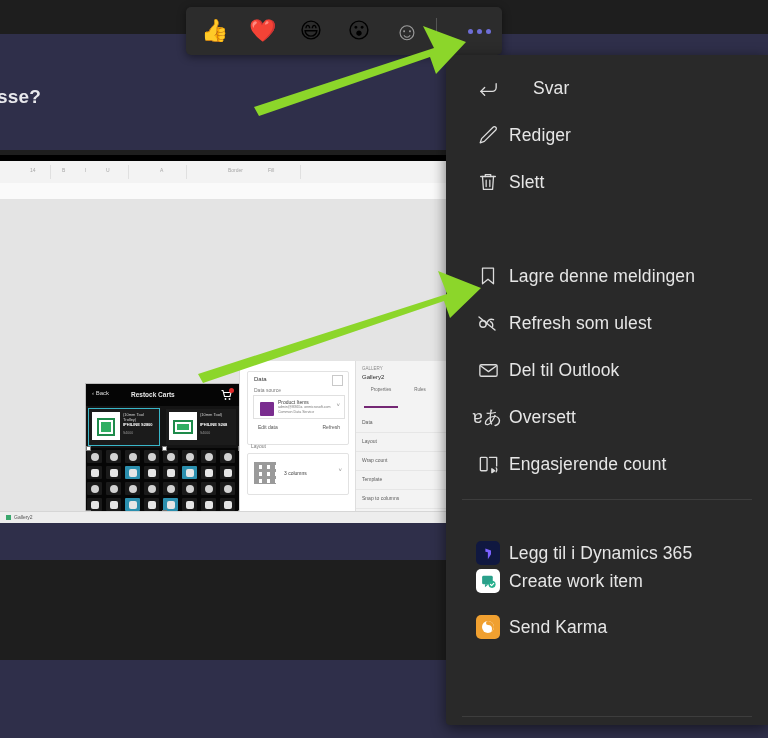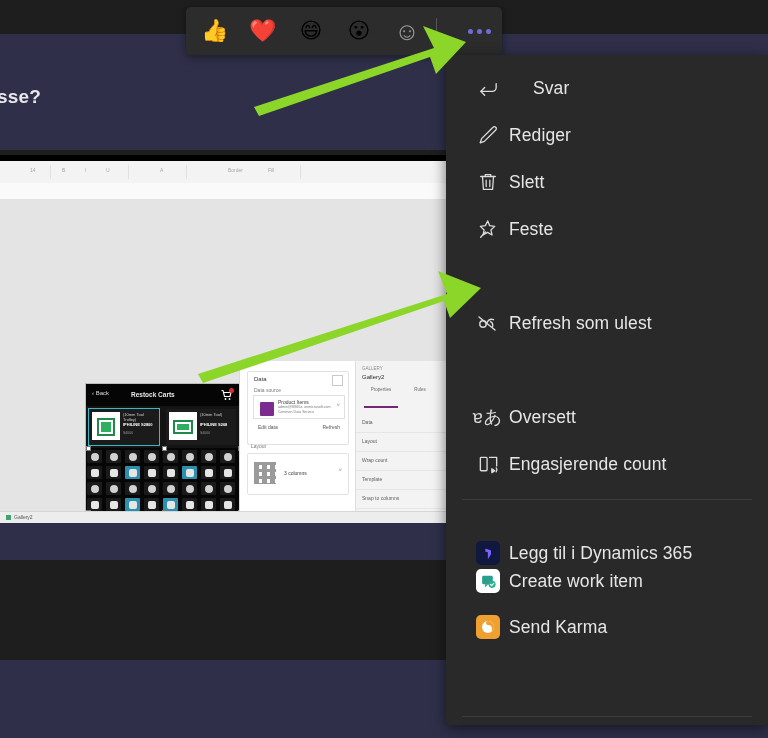--- a/index.html
+++ b/index.html
@@ -441,43 +441,51 @@
       <svg width="22" height="22" viewBox="0 0 24 24" fill="none" stroke="#dcdcdc" stroke-width="1.4" stroke-linecap="round" stroke-linejoin="round">
           <path d="M4 6h16"></path>
           <path d="M9 6V4h6v2"></path>
           <path d="M6 6l1 14h10l1-14"></path>
           <path d="M10 10v7M14 10v7"></path>
         </svg>
     </span>
     <span class="mi-tx">Slett</span>
   </div>
 
-  <div class="mi" style="top:151px;">
-    <span class="mi-ic">
-      <svg width="23" height="23" viewBox="0 0 24 24" fill="none" stroke="#dcdcdc" stroke-width="1.4" stroke-linecap="round" stroke-linejoin="round">
-          <path d="M14.5 3.2 11.8 8.4 6.3 9.2l4.2 3.9-1.3 5.6 5-2.9 5 2.9-1.3-5.6 4.2-3.9-5.6-.8z" transform="translate(-2.5 0) scale(.95)"></path>
-          <path d="M9 14.5 3.8 20"></path>
-        </svg>
-    </span>
-    <span class="mi-tx">Feste</span>
-  </div>
-
+
+  <div class="mi" style="top:198px;">
+    <span class="mi-ic">
+      <svg width="22" height="22" viewBox="0 0 24 24" fill="none" stroke="#dcdcdc" stroke-width="1.4" stroke-linecap="round" stroke-linejoin="round">
+          <path d="M6 3.5h12v17l-6-5-6 5z"></path>
+        </svg>
+    </span>
+    <span class="mi-tx">Lagre denne meldingen</span>
+  </div>
 
   <div class="mi" style="top:245px;">
     <span class="mi-ic">
       <svg width="24" height="24" viewBox="0 0 24 24" fill="none" stroke="#dcdcdc" stroke-width="1.4" stroke-linecap="round" stroke-linejoin="round">
           <circle cx="7" cy="13" r="3.2"></circle>
           <path d="M10.2 13c1.6-3.6 4.5-5.4 7.3-4.3"></path>
           <path d="M14.5 10.6c1.8 1 2.6 3.1 2 5.2"></path>
           <path d="M3 6l16 13"></path>
         </svg>
     </span>
     <span class="mi-tx">Refresh som ulest</span>
   </div>
 
+  <div class="mi" style="top:292px;">
+    <span class="mi-ic">
+      <svg width="23" height="23" viewBox="0 0 24 24" fill="none" stroke="#dcdcdc" stroke-width="1.4" stroke-linecap="round" stroke-linejoin="round">
+          <rect x="3" y="6" width="18" height="12" rx="1.6"></rect>
+          <path d="M3.6 7 12 13.2 20.4 7"></path>
+        </svg>
+    </span>
+    <span class="mi-tx">Del til Outlook</span>
+  </div>
 
   <div class="mi" style="top:339px;">
     <span class="mi-ic" style="font-size:18px;color:#dcdcdc;letter-spacing:1px;">ɐあ</span>
     <span class="mi-tx">Oversett</span>
   </div>
 
   <div class="mi" style="top:386px;">
     <span class="mi-ic">
       <svg width="23" height="23" viewBox="0 0 24 24" fill="none" stroke="#dcdcdc" stroke-width="1.4" stroke-linecap="round" stroke-linejoin="round">
           <rect x="3.5" y="4.5" width="7" height="14" rx="1"></rect>

